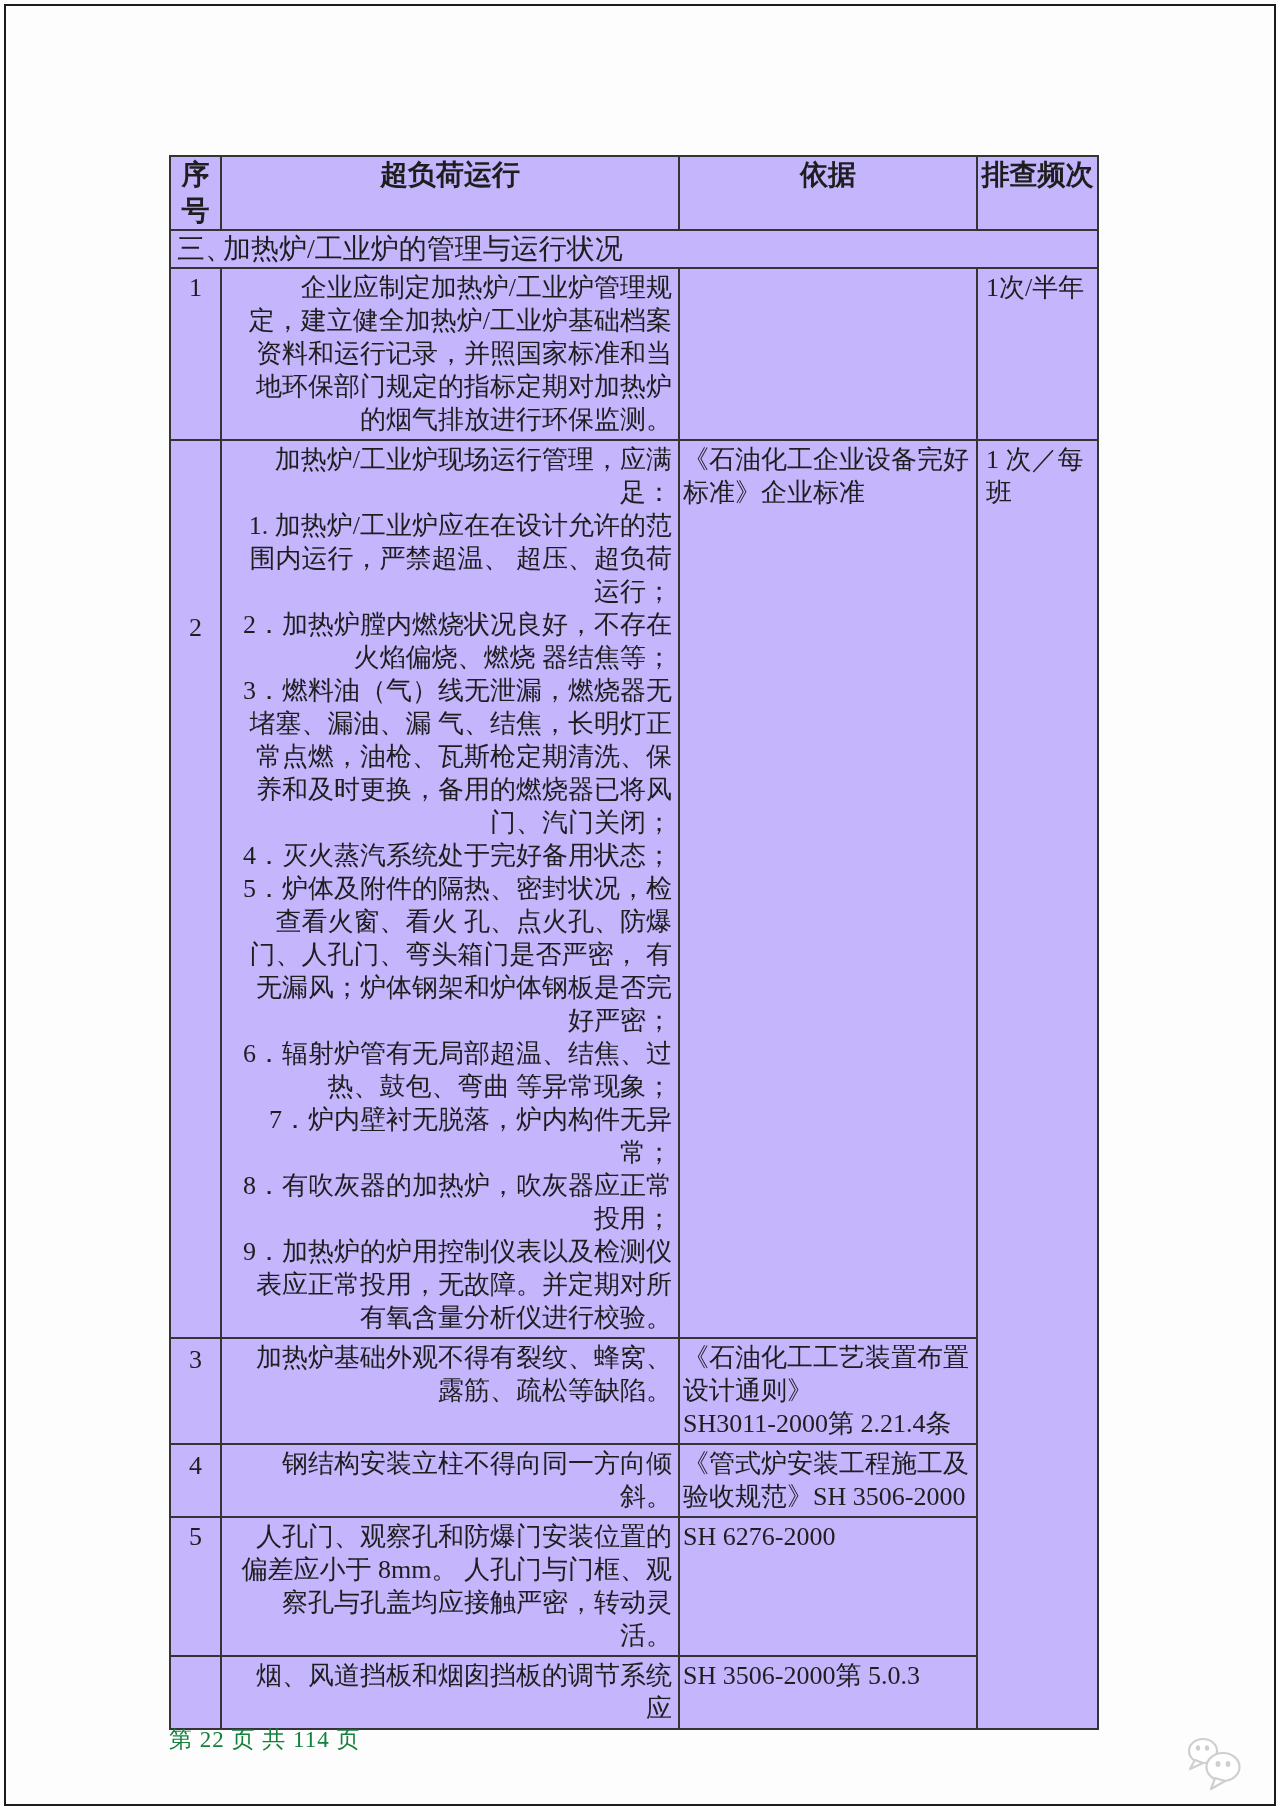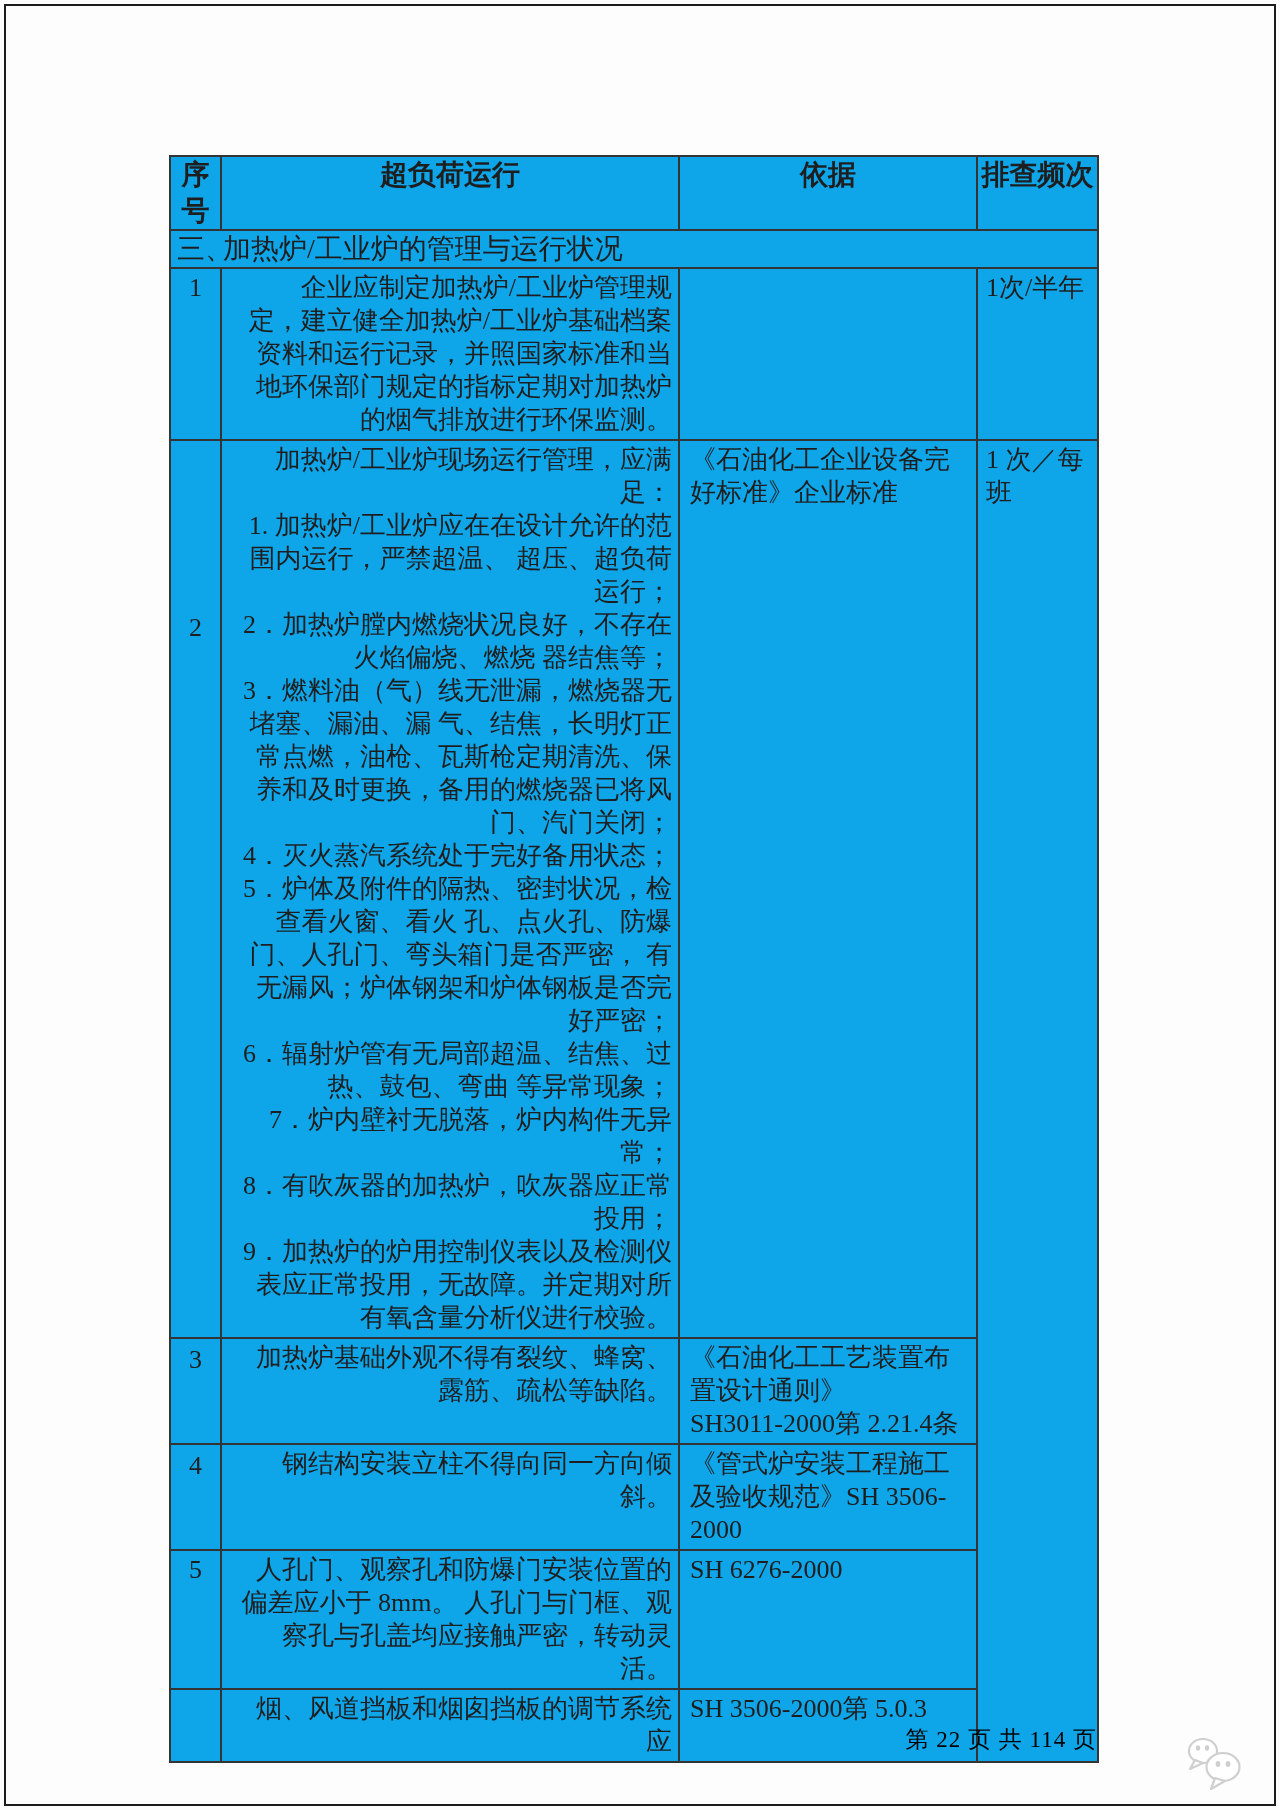--- a/index.html
+++ b/index.html
@@ -20,21 +20,21 @@
     position:absolute;left:169px;top:155px;
     width:928px;
     border-collapse:collapse;
     table-layout:fixed;
     font-size:26px;line-height:33px;
   }
   table.checklist th,
   table.checklist td{
     border:2px solid #343434;
     vertical-align:top;
-    background:#0ea5e9;
+    background:#c4b5fd;
   }
   th.hdr{
     font-size:28px;line-height:36px;font-weight:bold;
     text-align:center;vertical-align:middle;
     height:71px;padding:0 2px;
   }
   td.section-cell{
     font-weight:normal;font-size:28px;line-height:34px;
     padding:1px 4px 1px 6px;
     white-space:nowrap;overflow:hidden;
@@ -45,32 +45,32 @@
     padding:2px 1px;
   }
   td.num-high{vertical-align:top;padding-top:170px;}
   td.num-top{vertical-align:top;padding-top:4px;}
   td.cell-content{
     padding:2px 6px 3px 10px;
     white-space:pre-wrap;
     text-align:right;
   }
   td.cell-basis{
-    padding:2px 6px 3px 10px;
+    padding:2px 6px 3px 3px;
     white-space:pre-wrap;
   }
   td.cell-freq{
     padding:2px 4px 13px 8px;
     white-space:pre-wrap;
   }
   .page-footer{
     position:absolute;left:169px;top:1724px;width:928px;
-    text-align:right;
+    text-align:left;
     font-size:23px;letter-spacing:1px;
-    color:#000000;
+    color:#15803d;
   }
   .watermark{
     position:absolute;top:1736px;right:32px;
     display:flex;align-items:center;gap:10px;
     user-select:none;
   }
   .watermark-text{
     font-size:42px;line-height:46px;
     color:#fdfdfd;
     -webkit-text-stroke:1px #d2d2d2;

